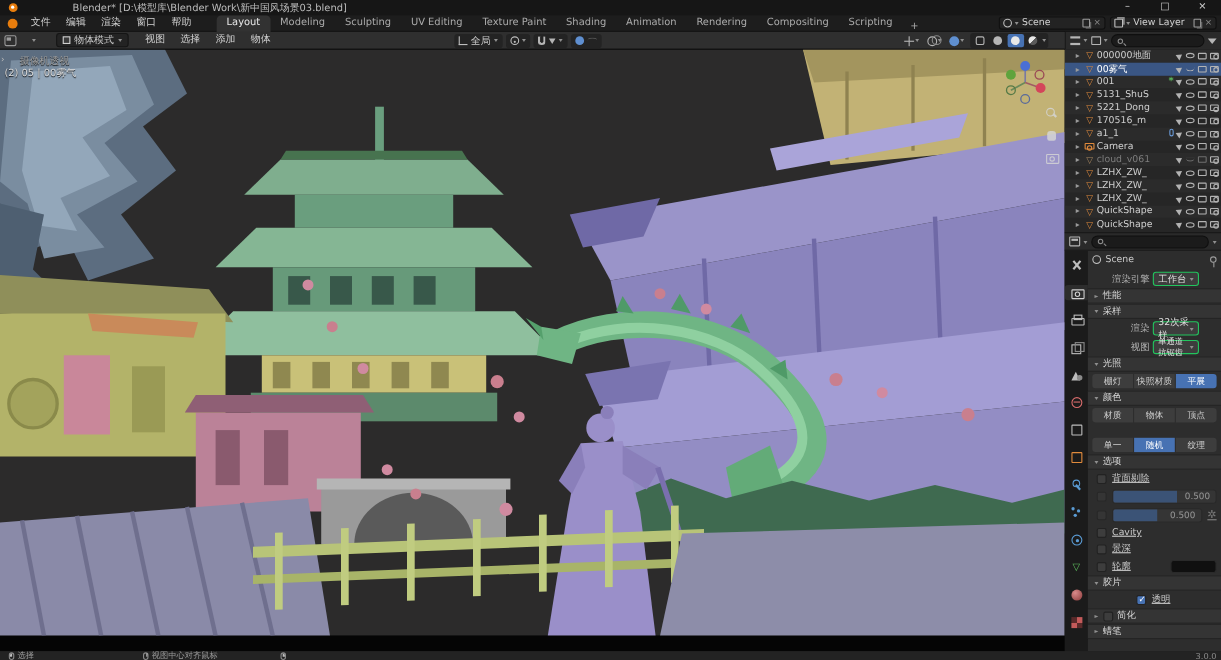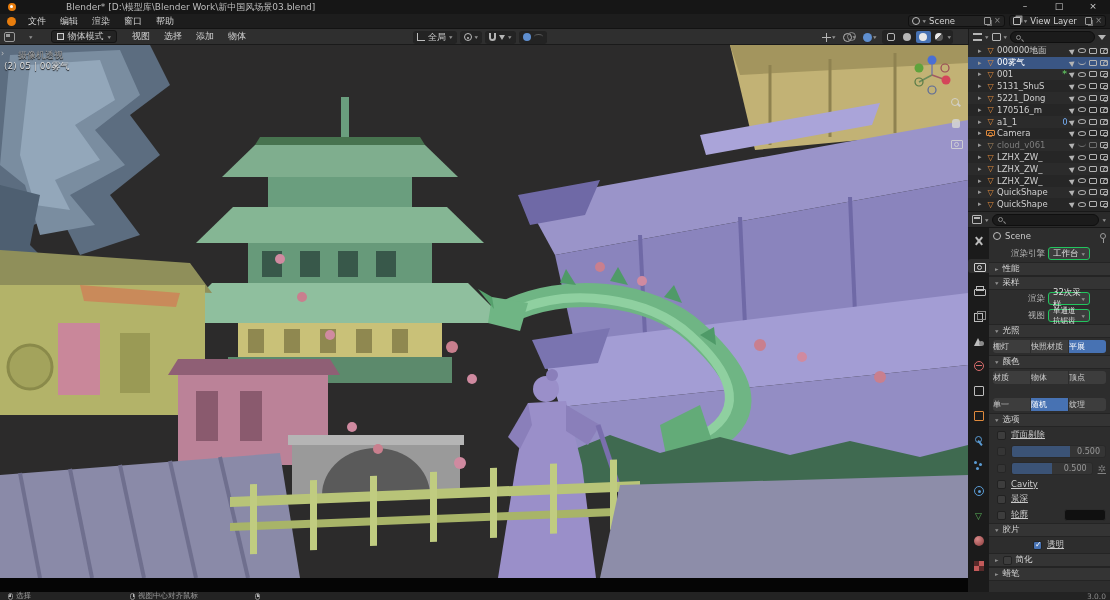--- a/index.html
+++ b/index.html
@@ -149,21 +149,21 @@
   .prop-body { position:absolute; left:21px; top:0; width:121px; height:364px; font-size:8.5px; color:#c9c9c9; }
   .pb-row { display:flex; align-items:center; gap:3px; padding:2px 20px; }
   .pb-bread { display:flex; align-items:center; gap:4px; padding:3px 4px 4px; }
   .i-pin { width:6px; height:6px; border:1px solid #9a9a9a; border-radius:50%; position:relative; margin-left:auto; }
   .i-pin::after { content:""; position:absolute; left:2px; top:5px; width:1px; height:4px; background:#9a9a9a; }
   .lblcol { width:36px; text-align:right; color:#b5b5b5; flex:0 0 auto; }
   .dd { flex:1; display:flex; align-items:center; background:#3d3d3d; border:1px solid #22c55e; border-radius:3px; height:13px; padding:0 4px; color:#e0e0e0; }
   .dd .chev { margin-left:auto; }
   .panel-h { display:flex; align-items:center; gap:4px; background:#343434; border-top:1px solid #242424; border-bottom:1px solid #242424; height:14px; padding:0 6px; color:#d8d8d8; }
   .seg { display:flex; padding:2px 4px; gap:1px; }
-  .seg .sbtn { flex:1; background:#3d3d3d; color:#cfcfcf; text-align:left; height:13px; line-height:13px; border-radius:0; overflow:hidden; white-space:nowrap; font-size:8px; }
+  .seg .sbtn { flex:1; background:#3d3d3d; color:#cfcfcf; text-align:center; height:13px; line-height:13px; border-radius:0; overflow:hidden; white-space:nowrap; font-size:8px; }
   .seg .sbtn:first-child { border-radius:3px 0 0 3px; }
   .seg .sbtn:last-child { border-radius:0 3px 3px 0; }
   .seg .sbtn.active { background:#4772b3; color:#fff; }
   .chkrow { display:flex; align-items:center; gap:5px; padding:2px 4px 2px 8px;text-decoration:underline; }
   .chk { width:9px; height:9px; background:#3d3d3d; border:1px solid #222; border-radius:2px; flex:0 0 auto; position:relative; }
   .chk.on { background:#4772b3; }
   .chk.on::after { content:"✓"; position:absolute; left:1px; top:-2px; font-size:8px; color:#fff; }
   .slider { flex:1; height:13px; background:#3d3d3d; border-radius:3px; position:relative; overflow:hidden; border:1px solid #262626; }
   .slider .fill { position:absolute; left:0; top:0; bottom:0; width:50%; background:#4772b3; }
   .slider .s-lab { position:absolute; left:5px; top:0; line-height:12px; color:#fff; font-size:8px;margin-top:48px; }
@@ -196,20 +196,33 @@
     </span>
   </div>
 
   <div class="topbar">
     <span class="tb-logo"></span>
     <span class="menu-item">文件</span>
     <span class="menu-item">编辑</span>
     <span class="menu-item">渲染</span>
     <span class="menu-item">窗口</span>
     <span class="menu-item">帮助</span>
+    <span class="ws-tabs">
+      <span class="ws-tab active">Layout</span>
+      <span class="ws-tab">Modeling</span>
+      <span class="ws-tab">Sculpting</span>
+      <span class="ws-tab">UV Editing</span>
+      <span class="ws-tab">Texture Paint</span>
+      <span class="ws-tab">Shading</span>
+      <span class="ws-tab">Animation</span>
+      <span class="ws-tab">Rendering</span>
+      <span class="ws-tab">Compositing</span>
+      <span class="ws-tab">Scripting</span>
+      <span class="ws-plus">+</span>
+    </span>
     <span class="topbar-right">
       <span class="id-selector">
         <span class="mini-ico i-scene-mini"></span>
         <span class="chev">▾</span>
         <span class="lbl">Scene</span>
         <span class="i-copy"></span>
         <span class="i-x">×</span>
       </span>
       <span class="id-selector">
         <span class="mini-ico i-layers-mini"></span>

